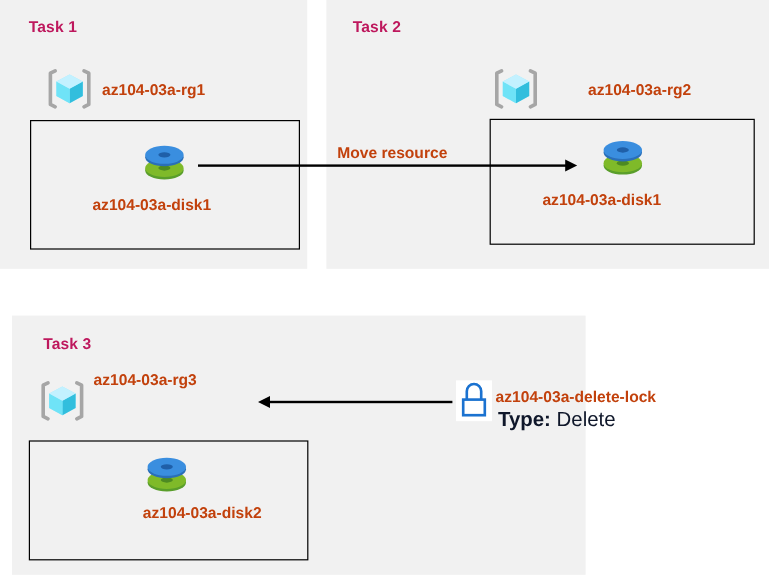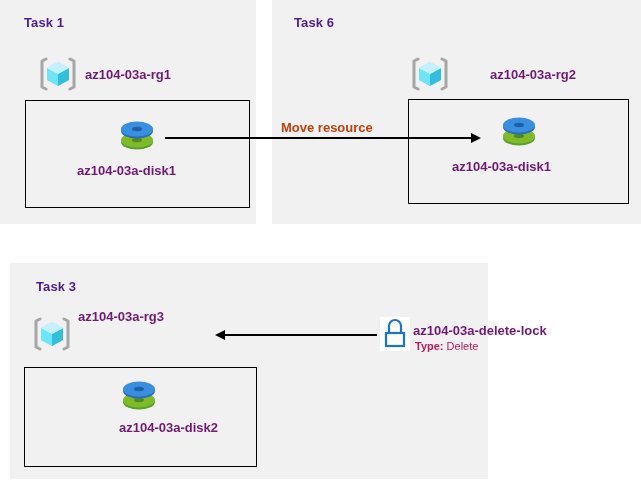--- a/index.html
+++ b/index.html
@@ -15,21 +15,21 @@
     font-family: "Liberation Sans", sans-serif;
   }
 
   .panel {
     position: absolute;
     background: #f1f1f1;
   }
 
   .panel-title {
     position: absolute;
-    color: #4c1d95;
+    color: #be185d;
     font-weight: bold;
     font-size: 13px;
     letter-spacing: 0.1px;
     white-space: nowrap;
   }
 
   .inner-box {
     position: absolute;
     border: 1.5px solid #000000;
     background: transparent;
@@ -58,21 +58,21 @@
     width: 30px;
     height: 34px;
     background: #ffffff;
   }
   .lock-icon svg { display: block; }
 
   .label {
     position: absolute;
     font-size: 13px;
     font-weight: bold;
-    color: #701a75;
+    color: #c2410c;
     white-space: nowrap;
   }
 
   .arrow-line {
     position: absolute;
     background: #000000;
     height: 1.5px;
   }
   .arrow-head {
     position: absolute;
@@ -93,22 +93,22 @@
   .caption {
     position: absolute;
     font-size: 13px;
     font-weight: bold;
     color: #c2410c;
     white-space: nowrap;
   }
 
   .sub-line {
     position: absolute;
-    font-size: 11px;
-    color: #be185d;
+    font-size: 17px;
+    color: #0f172a;
     white-space: nowrap;
   }
   .sub-line b { font-weight: bold; }
 </style>
 </head>
 <body>
 
 <div class="panel" style="left:0px; top:0px; width:256px; height:224px;">
   <div class="panel-title" style="left:24px; top:15px;">Task 1</div>
 
@@ -133,21 +133,21 @@
       <ellipse cx="19" cy="24" rx="5" ry="2.2" fill="#4d8a22"></ellipse>
       <ellipse cx="19" cy="15" rx="16" ry="7.5" fill="#2a6fb8"></ellipse>
       <ellipse cx="19" cy="13" rx="16" ry="7.5" fill="#3a8edf"></ellipse>
       <ellipse cx="19" cy="13" rx="5" ry="2.2" fill="#1f5fa8"></ellipse>
     </svg>
   </div>
   <div class="label" style="left:77px; top:163px;">az104-03a-disk1</div>
 </div>
 
 <div class="panel" style="left:272px; top:0px; width:369px; height:224px;">
-  <div class="panel-title" style="left:22px; top:15px;">Task 6</div>
+  <div class="panel-title" style="left:22px; top:15px;">Task 2</div>
 
   <div class="rg-icon" style="left:140px; top:57px;">
     <svg width="36" height="34" viewBox="0 0 36 34" xmlns="http://www.w3.org/2000/svg">
       <path d="M6 2 L2 4 L2 30 L6 32" fill="none" stroke="#a6a6a6" stroke-width="3" stroke-linecap="round" stroke-linejoin="round"></path>
       <path d="M30 2 L34 4 L34 30 L30 32" fill="none" stroke="#a6a6a6" stroke-width="3" stroke-linecap="round" stroke-linejoin="round"></path>
       <polygon points="18,5 29,11 29,23 18,29 7,23 7,11" fill="#9cebff"></polygon>
       <polygon points="18,17 29,11 29,23 18,29" fill="#32bedd"></polygon>
       <polygon points="18,17 7,11 7,23 18,29" fill="#6fe3f7"></polygon>
       <polygon points="18,5 29,11 18,17 7,11" fill="#c3f1ff"></polygon>
     </svg>

